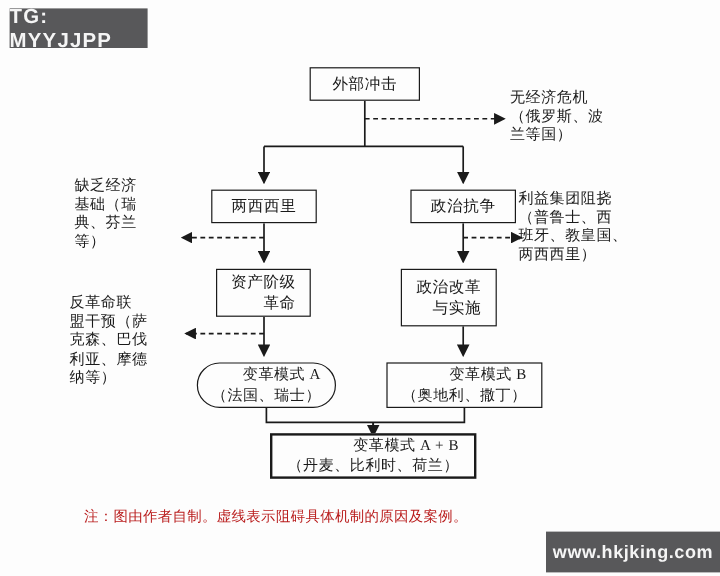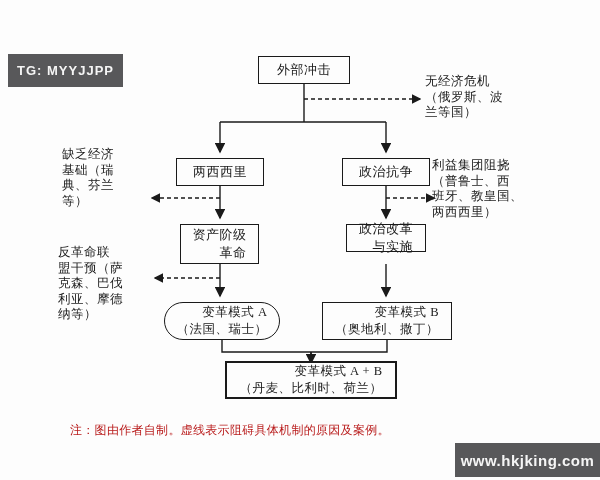--- a/index.html
+++ b/index.html
@@ -20,22 +20,21 @@
     position:absolute;
     background:#58585a;
     color:#f5f5f5;
     font-family:"Liberation Sans","DejaVu Sans",sans-serif;
     font-weight:bold;
     display:flex;align-items:center;justify-content:center;
     letter-spacing:1px;
   }
   .badge-tg{
     left:8px;top:7px;width:115px;height:33px;
-    font-size:13px;
-    margin-top:47px;
+    font-size:17px;
   }
   .badge-wm{
     left:455px;top:443px;width:145px;height:34px;
     font-size:15px;letter-spacing:0.5px;
   }
   .node{
     position:absolute;
     box-sizing:border-box;
     border:1.4px solid #1a1a1a;
     background:#fdfdfd;
@@ -44,21 +43,21 @@
     text-align:right;
     white-space:pre-line;
     font-size:13px;
     line-height:1.35;
     letter-spacing:0.5px;
   }
   .node-external{left:258px;top:56px;width:92px;height:28px;}
   .node-social{left:176px;top:158px;width:88px;height:28px;}
   .node-political{left:342px;top:158px;width:88px;height:28px;}
   .node-bourgeois{left:180px;top:224px;width:79px;height:40px;}
-  .node-reform{left:346px;top:224px;width:80px;height:28px;}
+  .node-reform{left:334px;top:224px;width:80px;height:48px;}
   .node-model-a{left:164px;top:302px;width:116px;height:38px;font-size:12.5px;border-radius:19px;}
   .node-model-b{left:322px;top:302px;width:130px;height:38px;font-size:12.5px;}
   .node-model-ab{left:225px;top:361px;width:172px;height:38px;font-size:12.5px;border-width:2px;}
   .ann{
     position:absolute;
     color:#1a1a1a;
     text-align:left;
     white-space:pre-line;
     font-size:12.5px;
     line-height:15.5px;

